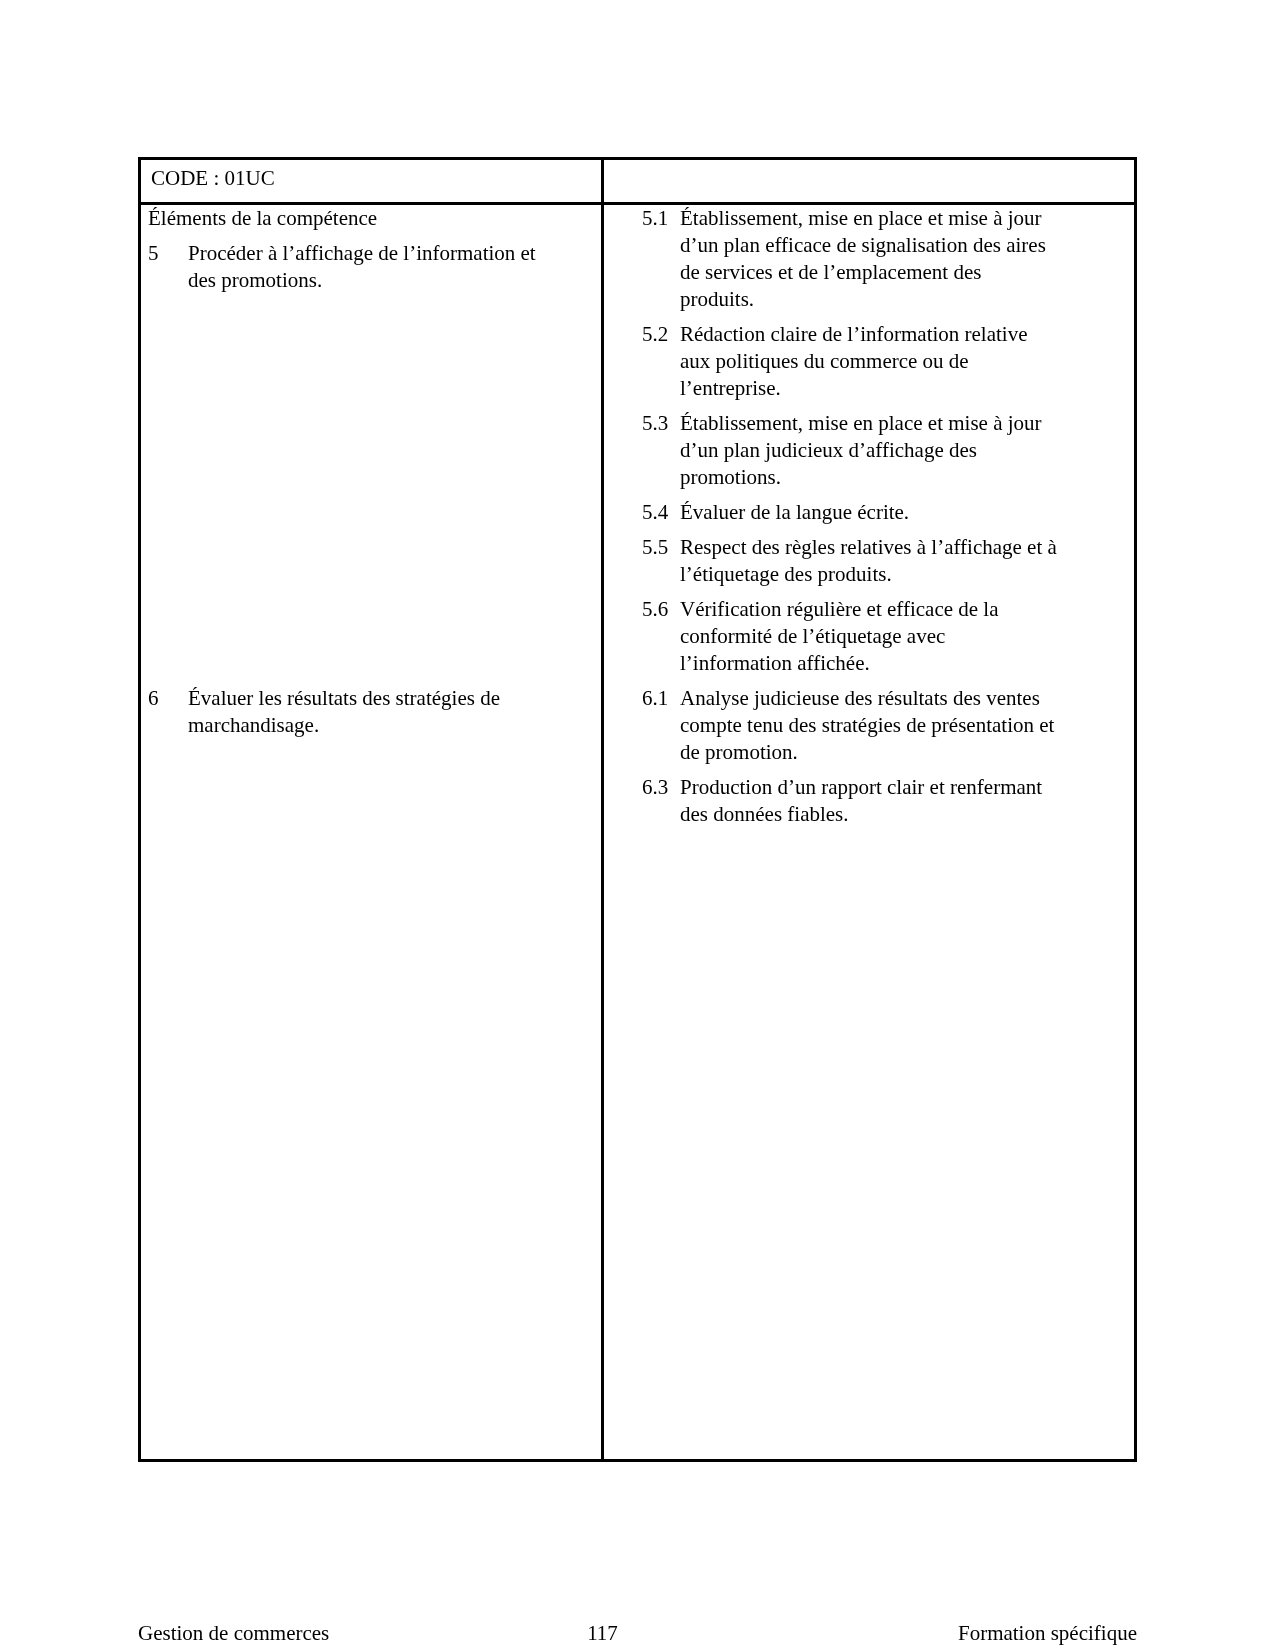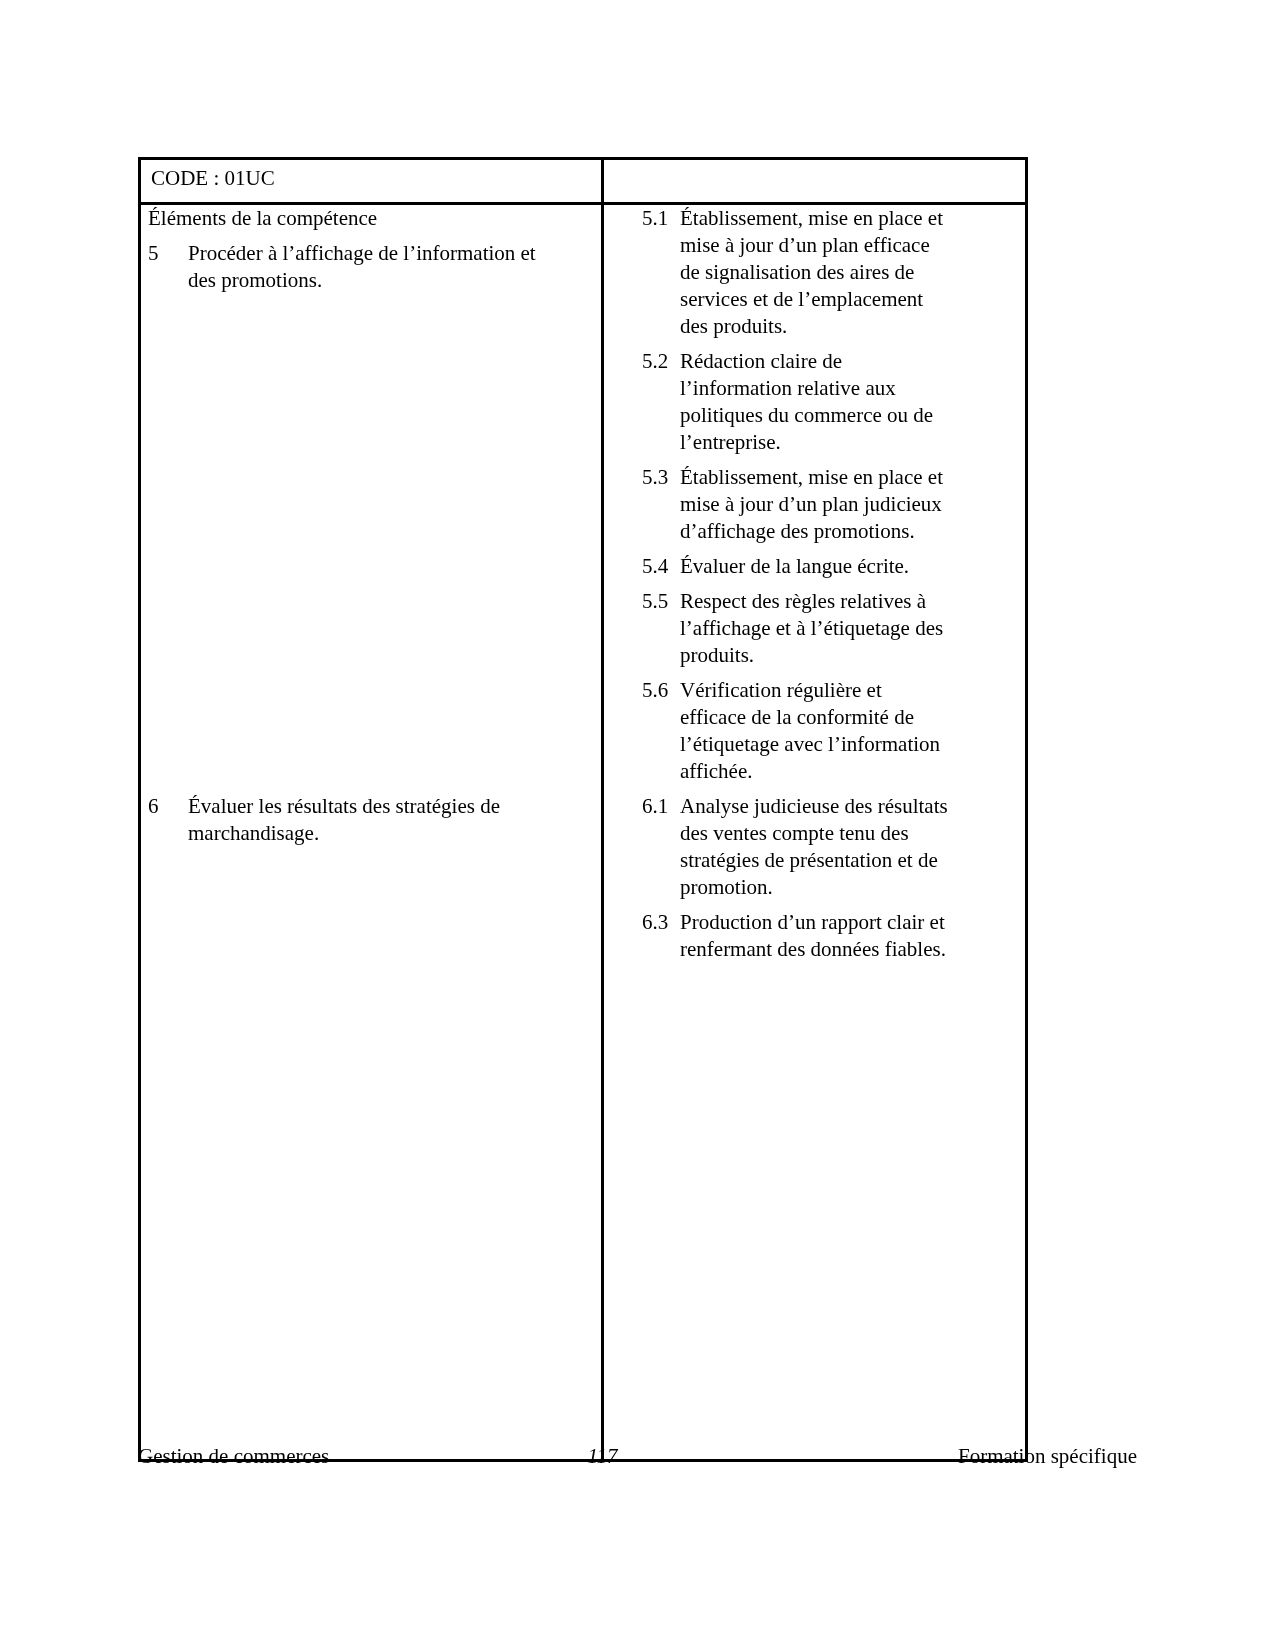--- a/index.html
+++ b/index.html
@@ -9,21 +9,21 @@
     height: 1650px;
     background: #ffffff;
     color: #000000;
     font-family: "Liberation Serif", "DejaVu Serif", serif;
     overflow: hidden;
   }
   .doc-table {
     position: absolute;
     left: 138px;
     top: 157px;
-    width: 890px;
+    width: 999px;
     height: 1305px;
     border: 3px solid #000000;
     box-sizing: border-box;
     display: flex;
     flex-direction: column;
   }
   .trow { display: flex; box-sizing: border-box; }
   .trow-code { flex: 0 0 45px; border-bottom: 3px solid #000000; }
   .trow-body1 { flex: 0 0 auto; }
   .trow-body2 { flex: 1 1 auto; }
@@ -36,27 +36,27 @@
   .txt { font-size: 21px; line-height: 27px; }
   .col-header { font-weight: normal; margin: 0 0 8px 0; }
   .code-text { margin: 0; }
   .item { display: flex; margin: 0 0 8px 0; }
   .num-left { flex: 0 0 40px; }
   .num-right { flex: 0 0 38px; margin-left: 28px; }
   .item-text { flex: 1 1 auto; }
   .page-footer {
     position: absolute;
     left: 138px;
-    top: 1443px;
+    top: 1620px;
     width: 999px;
     display: flex;
     align-items: flex-end;
   }
   .footer-left { flex: 1 1 0; text-align: left; }
-  .footer-center { flex: 1 1 0; text-align: center; transform: translateX(-35px); font-style: italic; }
+  .footer-center { flex: 1 1 0; text-align: center; transform: translateX(-35px); }
   .footer-right { flex: 1 1 0; text-align: right; }
 </style>
 </head>
 <body>
 
 <div class="page">
 
   <div class="doc-table">
 
     <div class="trow trow-code">

